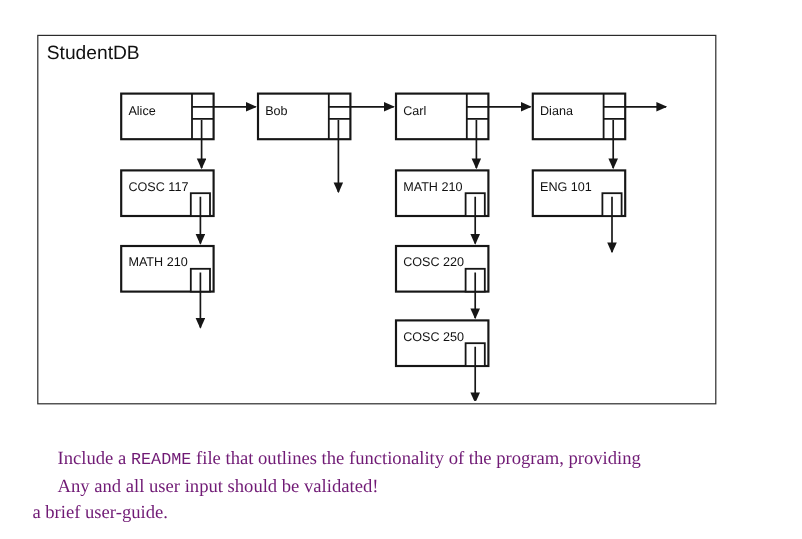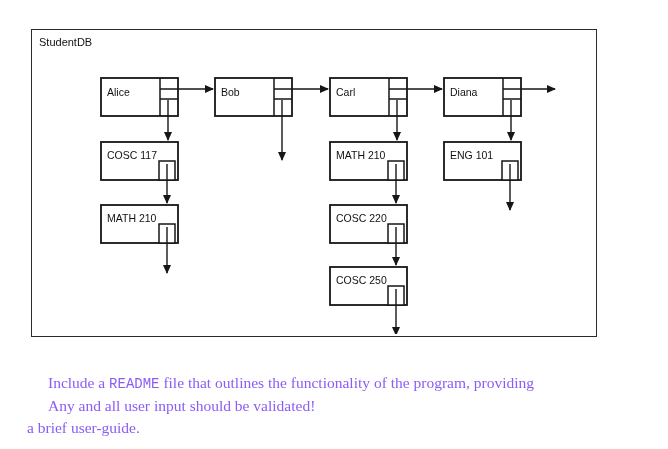--- a/index.html
+++ b/index.html
@@ -6,31 +6,31 @@
   .page{
     position:relative;width:668px;height:449px;background:#ffffff;
     font-family:"Liberation Sans",sans-serif;overflow:hidden;
   }
   .db-frame{
     position:absolute;left:31px;top:29px;width:564px;height:306px;
     border:1.4px solid #2b2b2b;background:#ffffff;
   }
   .db-title{
     position:absolute;left:7px;top:6px;
-    font-family:"Liberation Sans",sans-serif;font-size:11px;color:#111;
+    font-family:"Liberation Sans",sans-serif;font-size:16px;color:#111;
   }
   #diagram-svg{position:absolute;left:0;top:0;}
   .node{fill:#ffffff;stroke:#161616;stroke-width:1.8;}
   .ptr{fill:#ffffff;stroke:#161616;stroke-width:1.5;}
   .ln{stroke:#161616;stroke-width:1.5;}
   .arrow{stroke:#161616;stroke-width:1.4;}
   .lbl{font-family:"Liberation Sans",sans-serif;font-size:10.5px;fill:#111;}
   .doc-text{
     position:absolute;left:27px;top:372px;width:632px;
-    font-family:"Liberation Serif",serif;font-size:15.5px;line-height:22px;color:#8b5cf6;
+    font-family:"Liberation Serif",serif;font-size:15.5px;line-height:22px;color:#701a75;
   }
   .tline{white-space:nowrap;}
   .tline.indent{padding-left:21px;}
   .tt{font-family:"Liberation Mono",monospace;font-size:14px;}
 </style>
 </head>
 <body>
 
 <div class="page">
 

